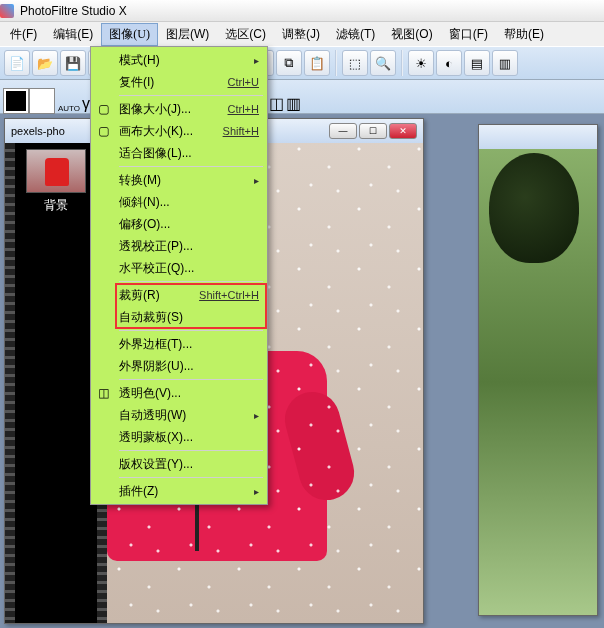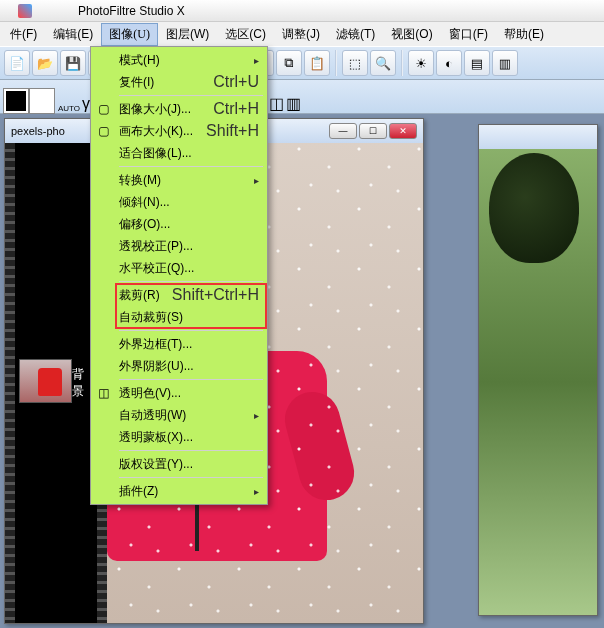--- a/index.html
+++ b/index.html
@@ -1,18 +1,18 @@
 <!DOCTYPE html>
 <html><head>
 <meta charset="utf-8">
 <style>
   * { box-sizing: border-box; margin: 0; padding: 0; font-family: "Microsoft YaHei", sans-serif; }
   body { width: 604px; height: 628px; overflow: hidden; background: #ece9d8; }
   
-  .titlebar { background: linear-gradient(#fefefe, #e6e6e6); border-bottom: 1px solid #ccc; height: 22px; display: flex; align-items: center; padding-left: 18px; font-size: 12px; gap: 40px; }
+  .titlebar { background: linear-gradient(#fefefe, #e6e6e6); border-bottom: 1px solid #ccc; height: 22px; display: flex; align-items: center; padding-left: 0; font-size: 12px; }
   .titlebar .logo { width: 14px; height: 14px; background: linear-gradient(45deg,#f44,#4af); border-radius: 2px; margin-right: 6px; }
   
   .menubar { background: #f0f0f0; height: 24px; display: flex; align-items: center; font-size: 12px; padding: 0 2px; }
   .menubar .mi { padding: 3px 8px; cursor: pointer; }
   .menubar .mi.active { background: #c2d5f0; border: 1px solid #7da2ce; padding: 2px 7px; font-family: Liberation Serif, serif; }
   
   .toolbar { background: linear-gradient(#dbe8f7,#c4d9f0); border-top: 1px solid #fff; border-bottom: 1px solid #9ab; height: 34px; display: flex; align-items: center; gap: 2px; padding: 0 4px; }
   .toolbar .tb { width: 26px; height: 26px; background: linear-gradient(#fefefe,#e0e7f0); border: 1px solid #b0c0d5; border-radius: 3px; display: flex; align-items: center; justify-content: center; font-size: 13px; }
   .toolbar .sep { width: 2px; height: 26px; background: linear-gradient(90deg,#a8bcd6,#fff); margin: 0 3px;}
 
@@ -22,21 +22,21 @@
   .workspace { position: relative; background: #7d90ab; height: 514px; }
   
   .docwin { position: absolute; background: #fff; border: 1px solid #666; box-shadow: 2px 2px 4px rgba(0,0,0,.3); }
   .docwin .dw-title { background: linear-gradient(#e8f0fa,#c7d9f0); height: 24px; display: flex; align-items: center; font-size: 11px; padding: 0 6px; justify-content: space-between; }
   .win-btns { display: flex; gap: 2px; }
   .win-btn { width: 28px; height: 16px; border: 1px solid #888; border-radius: 3px; background: linear-gradient(#fdfdfd,#d8d8d8); display:flex;align-items:center;justify-content:center;font-size:9px;}
   .win-btn.close { background: linear-gradient(#e78,#c23); color: #fff; }
   
   .doc1 { left: 4px; top: 4px; width: 420px; height: 506px; }
   .doc1-body { display: flex; height: calc(100% - 24px); }
-  .thumb-col { width: 82px; background: #000; padding: 6px 4px; display: flex; flex-direction: row; align-items: center; }
+  .thumb-col { width: 82px; background: #000; padding: 6px 4px; display: flex; flex-direction: column; align-items: center; }
   .thumb-col .th { width: 60px; height: 44px; background: linear-gradient(#cbb,#a66); border: 1px solid #555; margin-bottom: 4px; position: relative;}
   .thumb-col .th::after{content:"";position:absolute;left:18px;top:8px;width:24px;height:28px;background:#d22;border-radius:4px 4px 2px 2px;}
   .thumb-col .lbl { color: #fff; font-size: 12px; }
   .film { width: 10px; background: repeating-linear-gradient(#222 0 6px, #555 6px 9px); }
   .canvas { flex: 1; background: #b8a89a; position: relative; overflow: hidden; }
   .photo { position:absolute; inset:0; background: linear-gradient(#dcd0c6,#c9b8ab); }
   .snow { position:absolute; inset:0; background-image: radial-gradient(circle at 20% 10%, rgba(255,255,255,.9) 1px, transparent 2px), radial-gradient(circle at 70% 40%, rgba(255,255,255,.8) 1px, transparent 2px), radial-gradient(circle at 40% 70%, rgba(255,255,255,.8) 1px, transparent 2px), radial-gradient(circle at 85% 80%, rgba(255,255,255,.8) 1px, transparent 2px); background-size: 60px 60px; }
   .child { position:absolute; left: 50px; top: 140px; }
   .face { width: 70px; height: 80px; background: #e8c5ab; border-radius: 40% 40% 45% 45%; position: relative;}
   .hat { position:absolute; top:-28px; left:-10px; width:90px; height:50px; background:#6a5242; border-radius:50% 50% 10% 10%;}
@@ -50,21 +50,21 @@
 
   .doc2 { left: 478px; top: 10px; width: 120px; height: 492px; }
   .doc2-body { height: calc(100% - 24px); background: linear-gradient(#8ab06a 0%, #567a3c 50%, #a8c88a 100%); position:relative;}
   .tree{position:absolute;top:4px;left:10px;width:90px;height:110px;background:radial-gradient(circle at 40% 40%, #2a3d1c, #0e1a08);border-radius:50% 50% 45% 45%;}
   
   .dropdown { position: absolute; left: 90px; top: 46px; width: 178px; background: #bef264; border: 1px solid #979797; box-shadow: 3px 3px 6px rgba(0,0,0,.35); font-size: 12px; padding: 2px 0; z-index: 100; }
   .dd-item { display: flex; align-items: center; height: 22px; padding: 0 8px 0 28px; position: relative; justify-content: space-between; }
   .dd-sep { height: 1px; background: #d0d0d0; margin: 2px 4px 2px 28px; }
   .dd-icon { position: absolute; left: 4px; width: 18px; height: 18px; display:flex;align-items:center;justify-content:center;font-size:12px; }
   .dd-sub::after { content: "▸"; font-size: 10px; color: #333; }
-  .shortcut { color: #333; font-size: 16px; }
+  .shortcut { color: #333; font-size: 11px; text-decoration: underline; }
   .redbox { position: absolute; border: 2px solid #e33; pointer-events: none; }
 </style>
 </head>
 <body>
 
 <div class="titlebar">
   <div class="logo"></div>
   <span>PhotoFiltre Studio X</span>
 </div>
 

